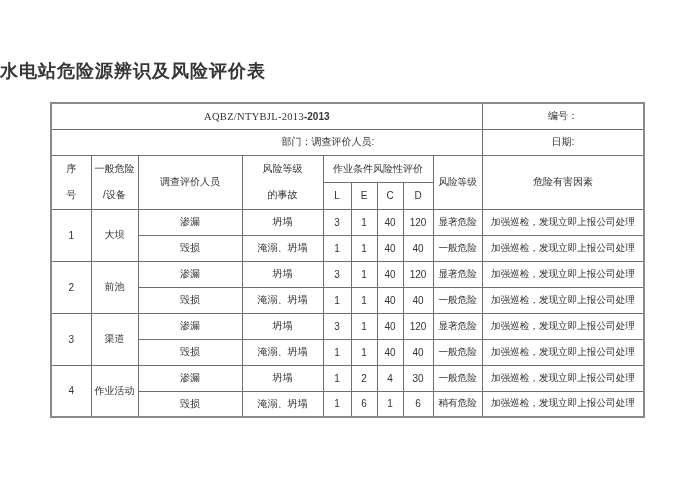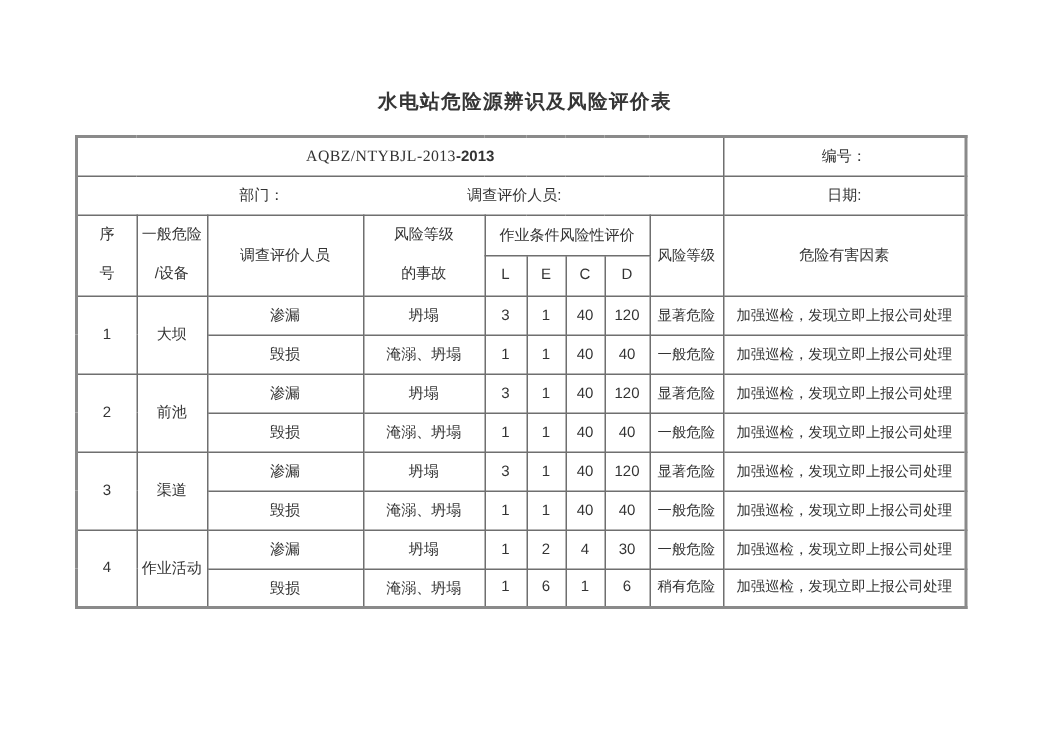--- a/index.html
+++ b/index.html
@@ -1,45 +1,45 @@
 <!DOCTYPE html>
 <html><head>
 <meta charset="utf-8">
 <style>
   * { margin:0; padding:0; box-sizing:border-box; }
   html,body { width:700px; height:494px; background:#ffffff; overflow:hidden; }
   body { font-family:"Liberation Sans","DejaVu Sans",sans-serif; color:#2e2e2e; position:relative; }
 
   .page-title{
     position:absolute; top:59px; left:0; width:700px;
-    text-align:center; font-size:13px; font-weight:600;
+    font-size:18px; font-weight:600;
     color:#363636; letter-spacing:1px;
   }
 
   table.doc{
-    position:absolute; left:50px; top:90px; width:593px;
+    position:absolute; left:50px; top:102px; width:593px;
     border-collapse:collapse; table-layout:fixed;
     font-size:10px; color:#333333;
   }
   table.doc td{
     border:1px solid #6f6f6f;
     text-align:center; vertical-align:middle;
     padding:0; overflow:hidden; white-space:nowrap;
   }
   table.doc{ border:2px solid #8a8a8a; }
 
   tr.info-row td{ height:26px; }
   tr.hdr1 td{ height:27px; }
   tr.hdr2 td{ height:27px; }
   tr.data td{ height:26px; }
 
   td.left{ text-align:left; padding-left:8px; }
   .doc-code-main{ font-family:"Liberation Serif","DejaVu Serif",serif; font-size:10.5px; letter-spacing:0.3px; }
   .doc-code-suffix{ font-weight:600; font-size:10px; }
-  .dept-span{ display:inline-block; width:152px; text-align:left; }
+  .dept-span{ display:inline-block; width:152px; text-align:right; }
 
   .two-line div{ line-height:26px; height:26px; }
   td.measure{ font-size:9.6px; letter-spacing:0; }
   td.risk-cell{ font-size:9.6px; }
 </style>
 </head>
 <body>
 
 <div class="page-title">水电站危险源辨识及风险评价表</div>
 

